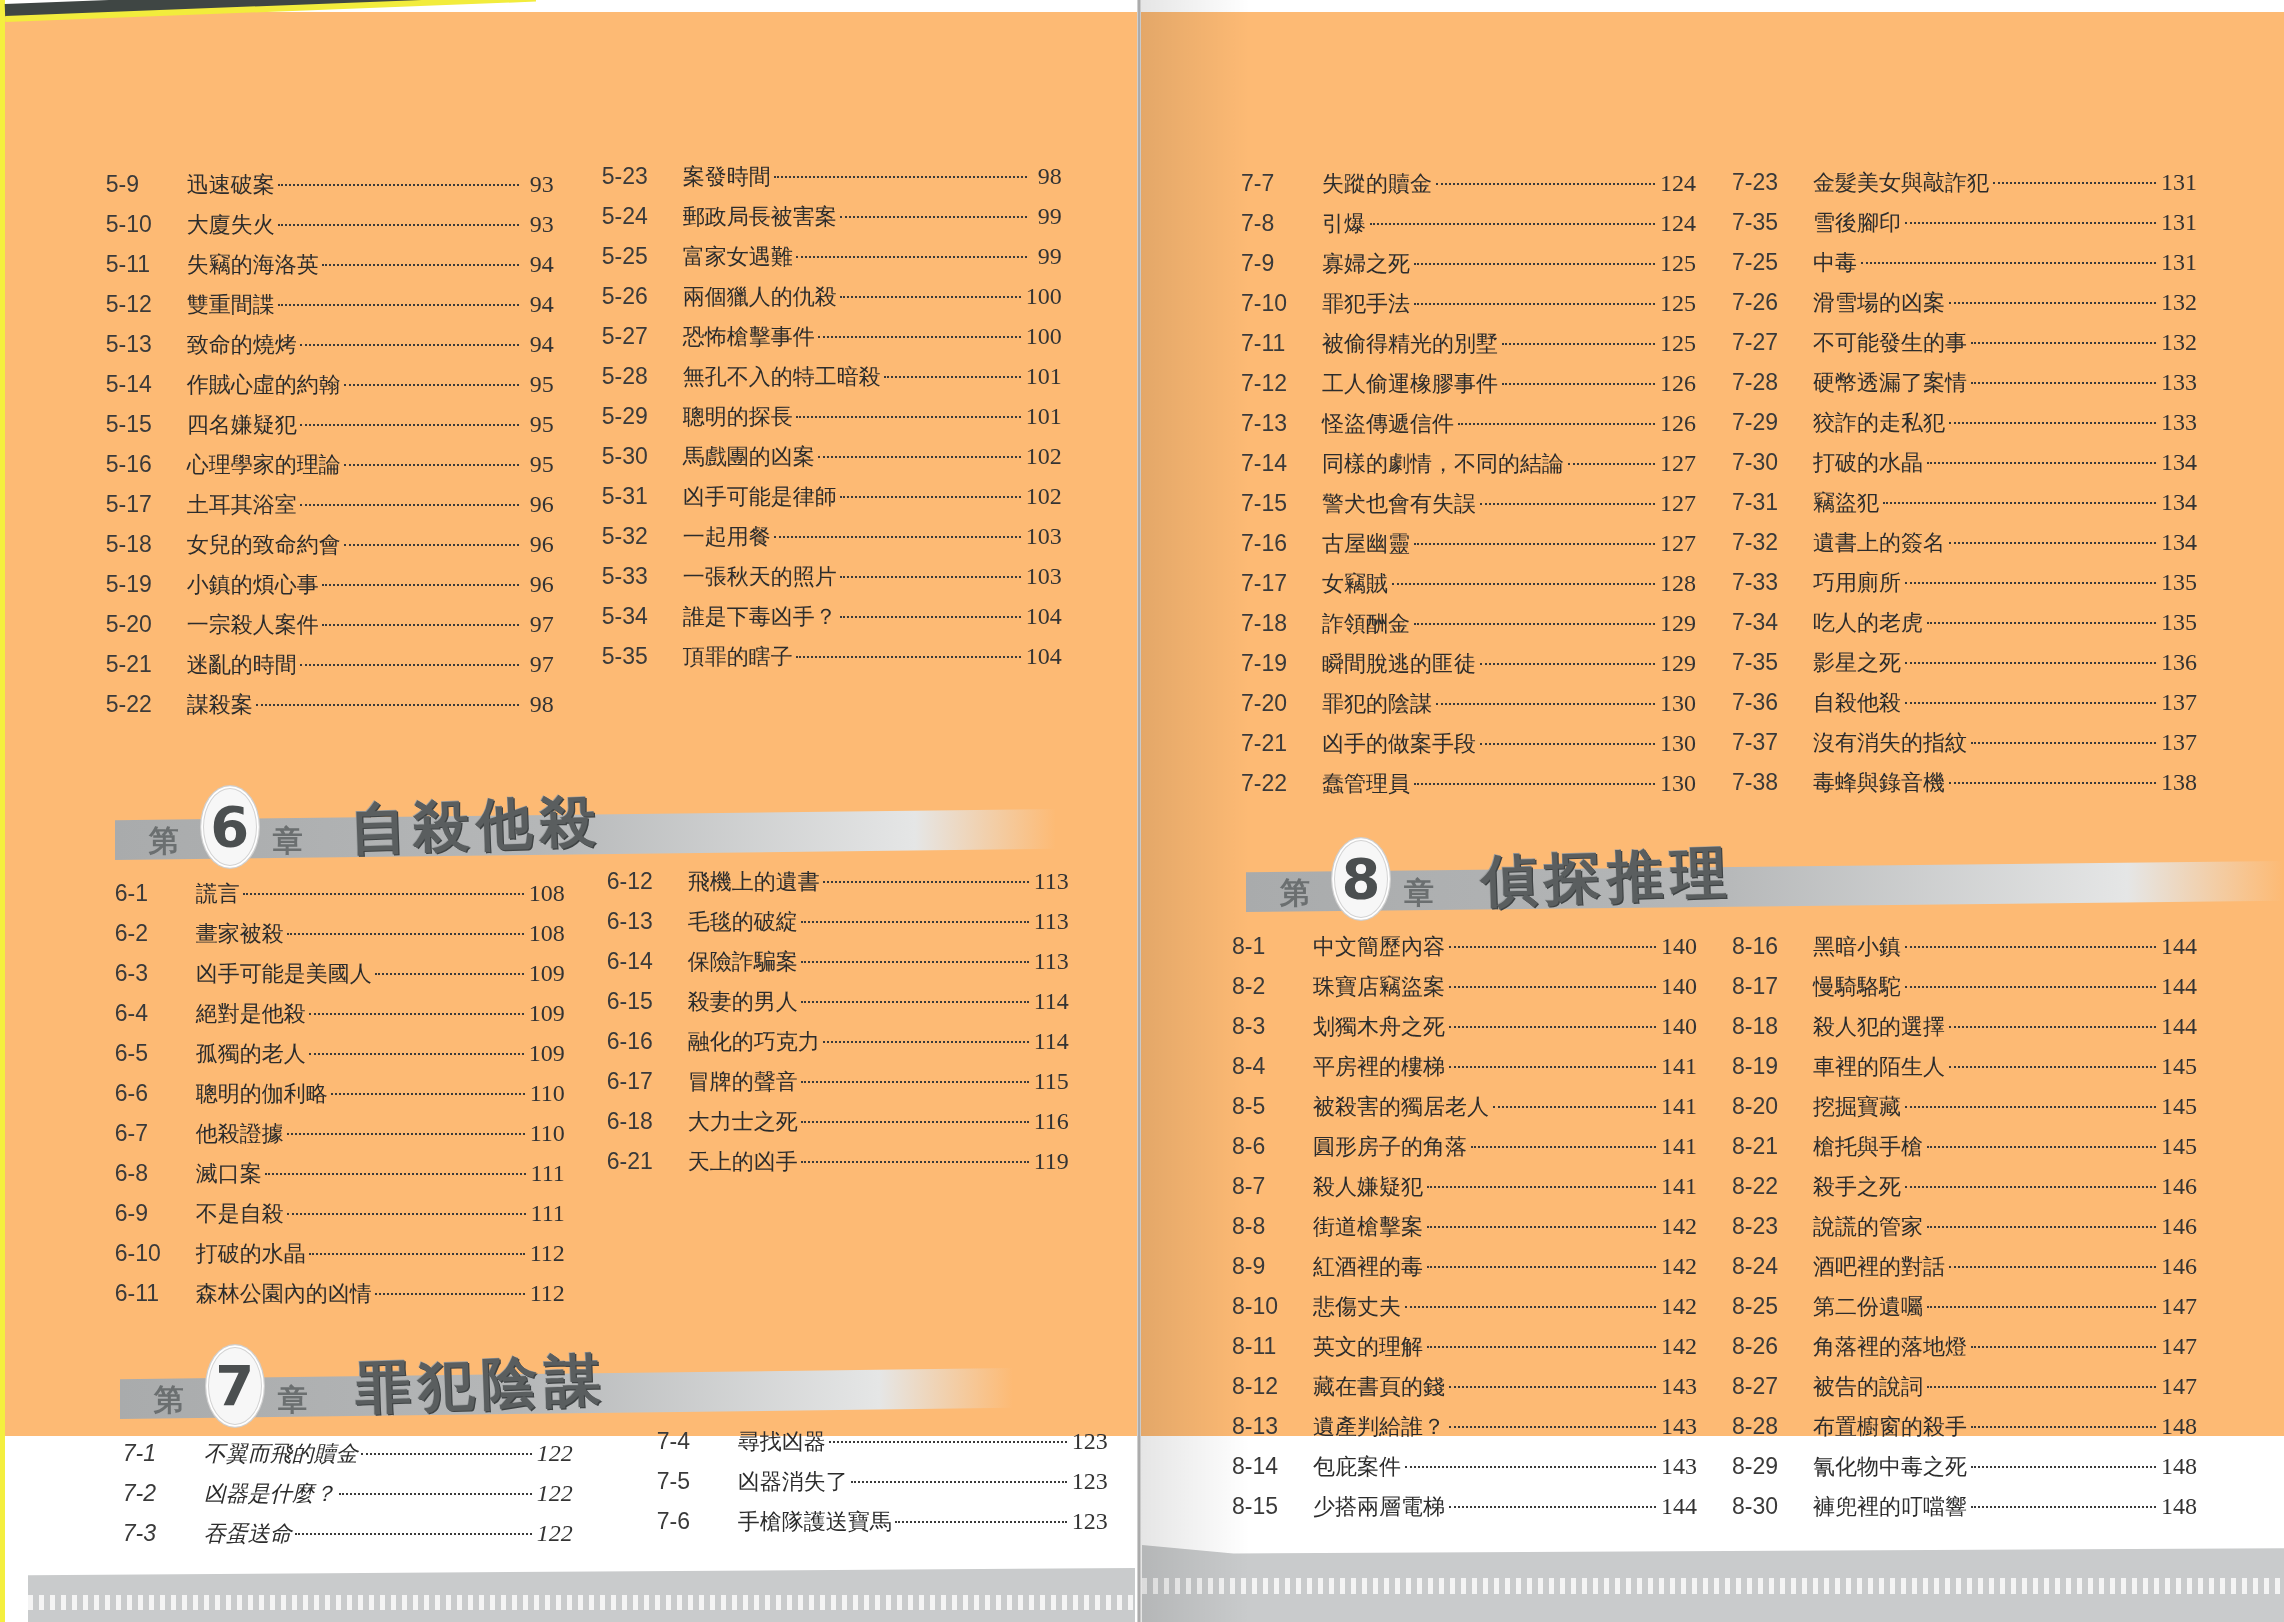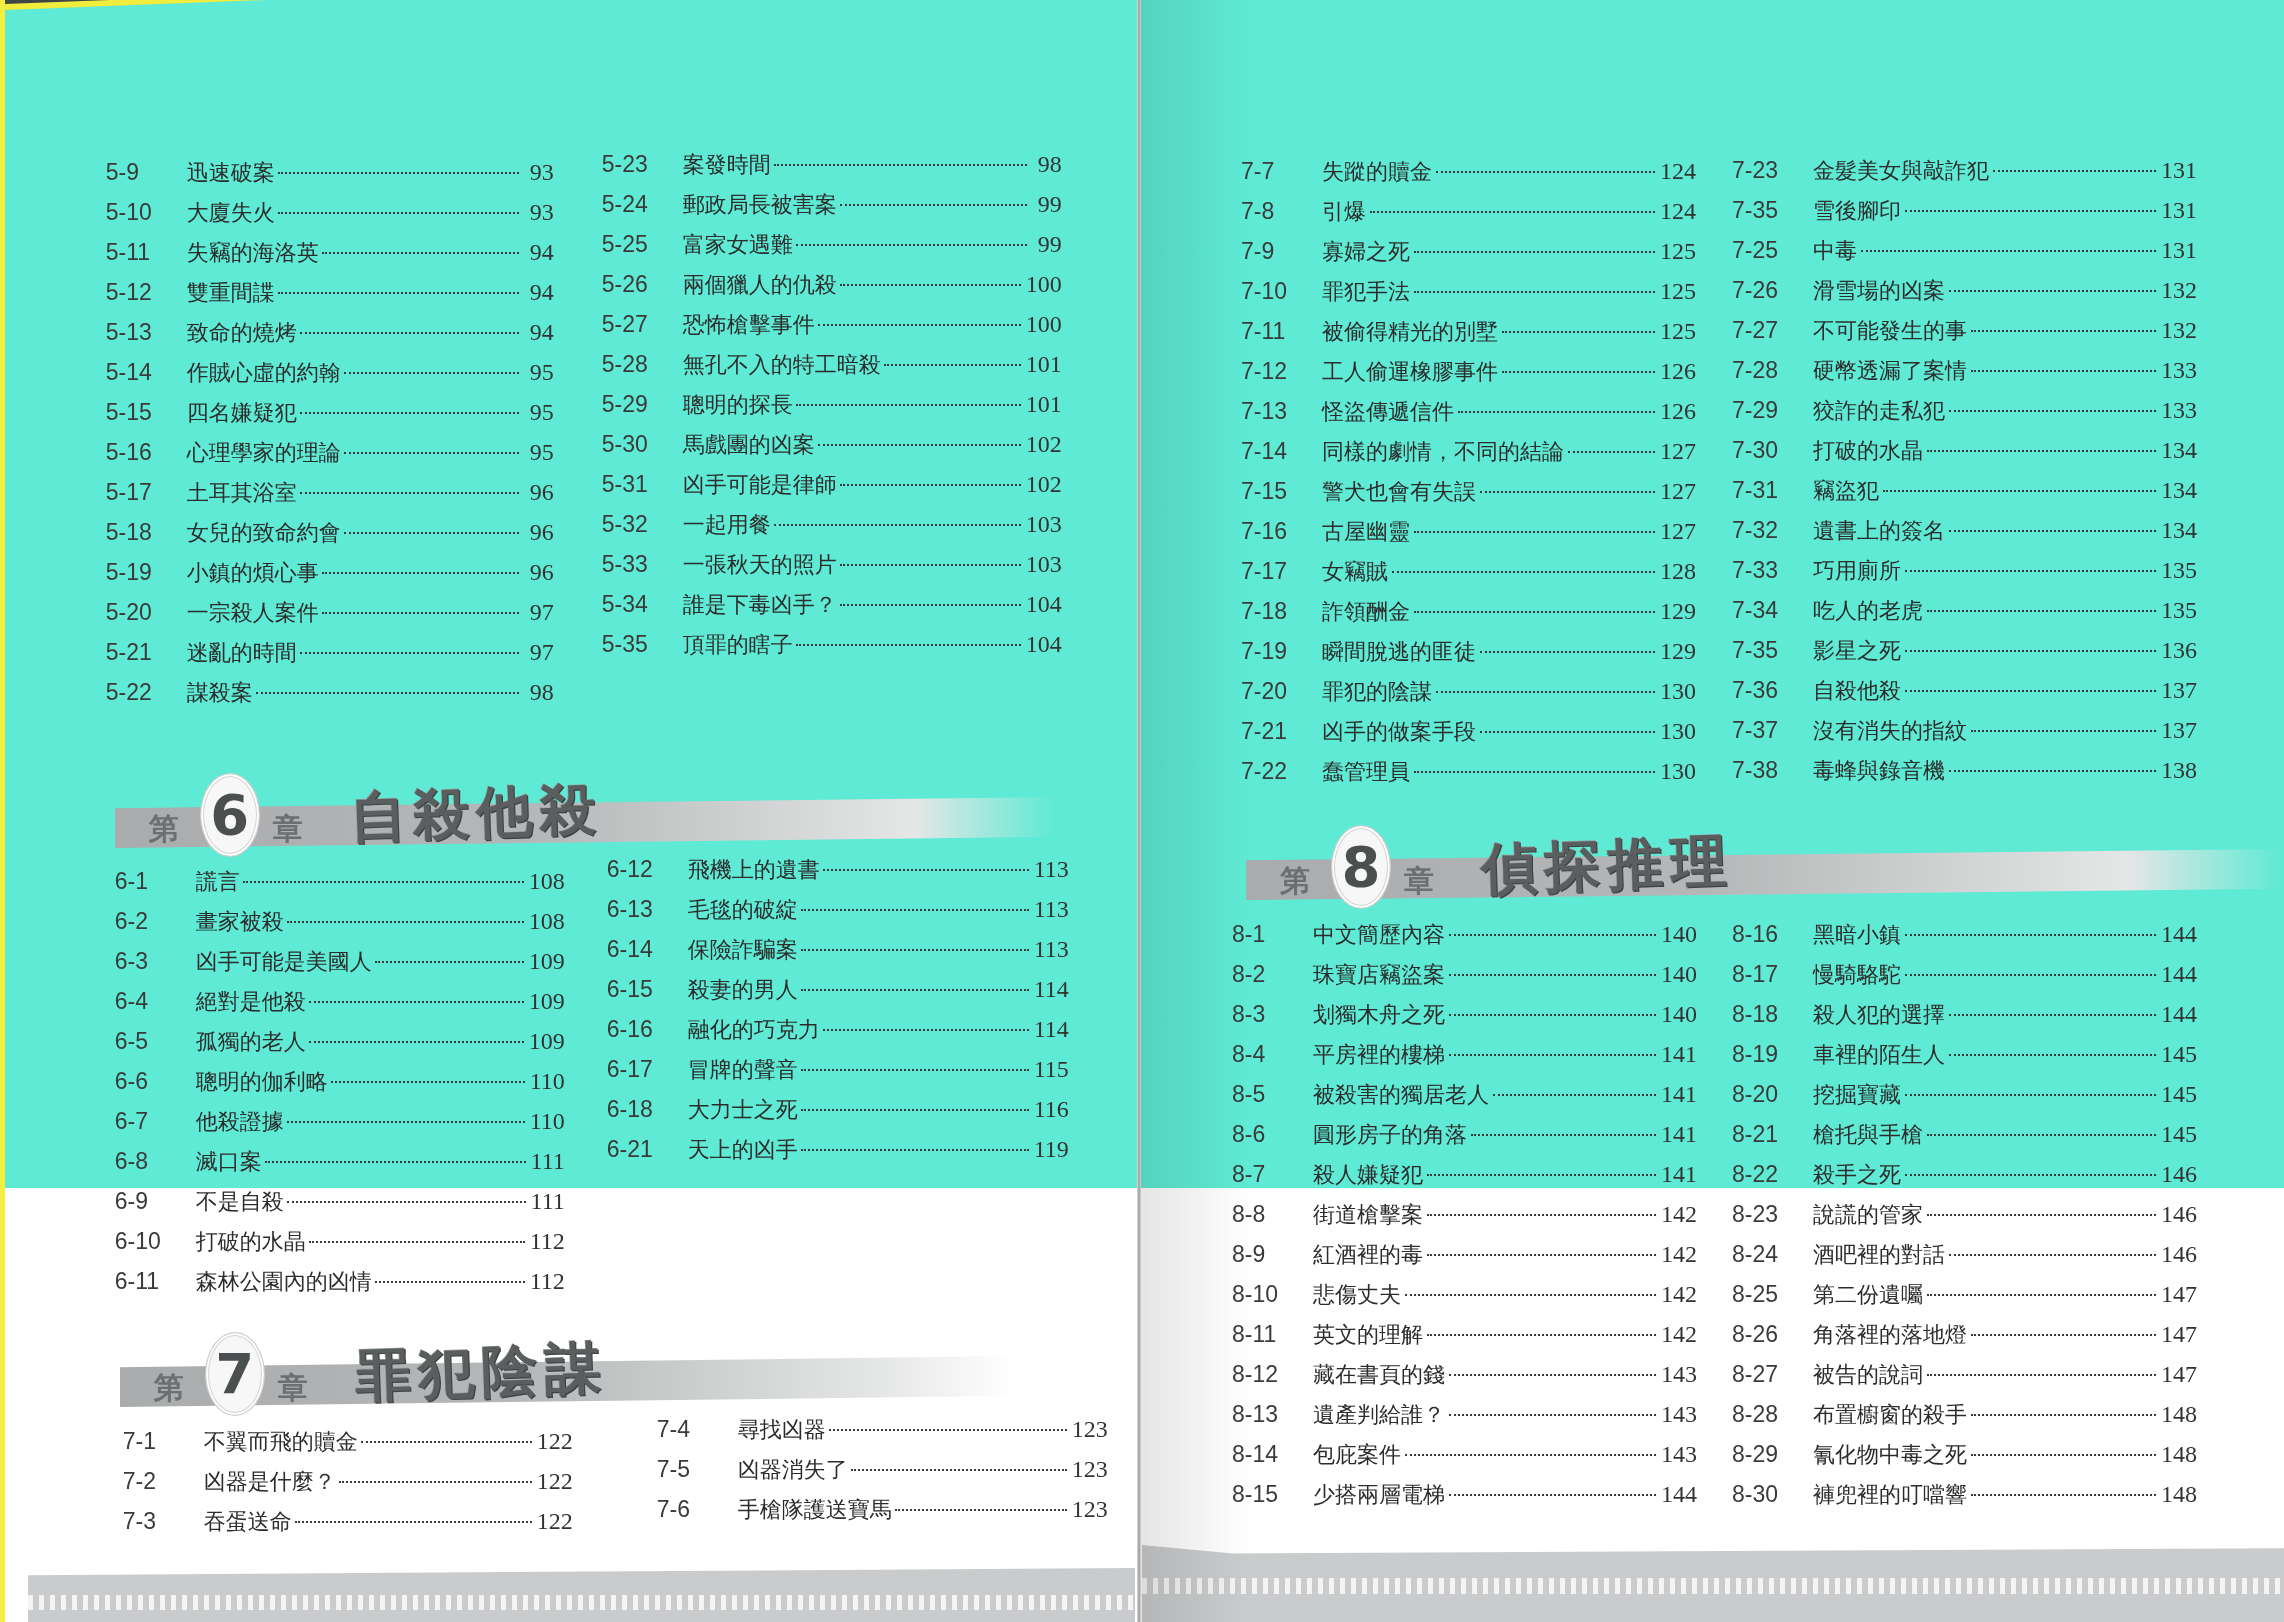--- a/index.html
+++ b/index.html
@@ -10,21 +10,21 @@
     color: #2a2a2a;
   }
   .corner-tab {
     position: absolute; left: 0; top: 0; width: 531px; height: 18px;
     transform-origin: 0 0; transform: rotate(-2.2deg);
   }
   .corner-tab .dark { position:absolute; left:0; top:-8.4px; width:100%; height:13.3px; background:#3f4644; }
   .corner-tab .yellow { position:absolute; left:0; top:3.6px; width:100%; height:6px; background:#f2ec3c; }
   .yellow-edge { position:absolute; left:0; top:0; width:4.8px; height:1623px; background:#f4ef3e; }
   .page {
-    position: absolute; top: 0; height: 1188px; background: #5eead4;
+    position: absolute; top: 12px; height: 1424px; background: #fdba74;
   }
   .page.left { left: 4.8px; width: 1133px; }
   .page.right { left: 1139px; width: 1145px; }
   .gutter { position:absolute; left: 1137px; top:0; width: 3.6px; height: 1623px;
     background: linear-gradient(to right, #e2e2e2, #9a9a9a 50%, #dadada); }
   .gutter-shadow { position:absolute; left: 1141px; top:0; width: 109px; height: 1623px;
     background: linear-gradient(to right, rgba(0,0,0,0.10), rgba(0,0,0,0)); pointer-events:none; }
 
   .footer-band {
     position:absolute; background:#c9cbcc;
@@ -386,21 +386,21 @@
   <div class="chapter-banner" style="left:115px; top:1331px; width:893px;">
     <div class="bar"></div>
     <div class="di" style="left:34px;">第</div>
     <div class="circle" style="left:88px;">
         <span>7</span>
       </div>
     <div class="zhang" style="left:158px;">章</div>
     <div class="ctitle" style="left:235px;">罪犯陰謀</div>
   </div>
 
-  <div class="col" style="left:118px; top:1421px; width:450px;">
+  <div class="col" style="left:118px; top:1421px; width:450px;font-style:italic;">
       <div class="entry">
         <span class="num">7-1</span>
         <span class="title">不翼而飛的贖金</span>
         <span class="dots"></span>
         <span class="page-num">122</span>
       </div>
       <div class="entry">
         <span class="num">7-2</span>
         <span class="title">凶器是什麼？</span>
         <span class="dots"></span>

